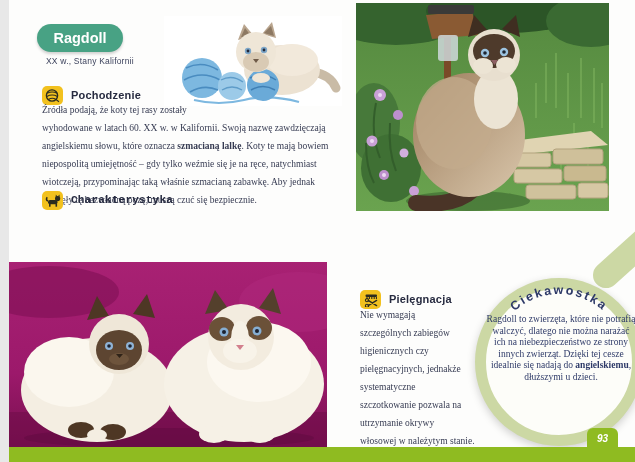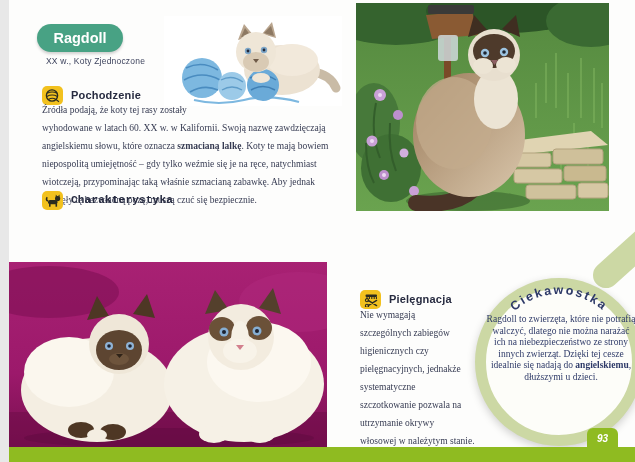--- a/index.html
+++ b/index.html
@@ -78,21 +78,21 @@
   }
 </style>
 </head>
 <body>
 
 <div class="page">
 
   <div class="banner">
     <span>Ragdoll</span>
   </div>
-  <div class="subtitle">XX w., Koty Zjednoczone</div>
+  <div class="subtitle">XX w., Stany Kalifornii</div>
 
   <div class="photo" style="left:155px; top:16px; width:178px; height:90px;">
     <svg width="178" height="90" viewBox="0 0 178 90">
       <rect width="178" height="90" fill="#ffffff"></rect>
 
       <path d="M30 84 q25 6 50 0 t55 2" stroke="#7db8e0" stroke-width="2.2" fill="none"></path>
 
       <path d="M148 56 q18 2 24 16" stroke="#c9bba6" stroke-width="9" stroke-linecap="round" fill="none"></path>
 
       <ellipse cx="118" cy="54" rx="38" ry="25" fill="#ece2d2"></ellipse>

